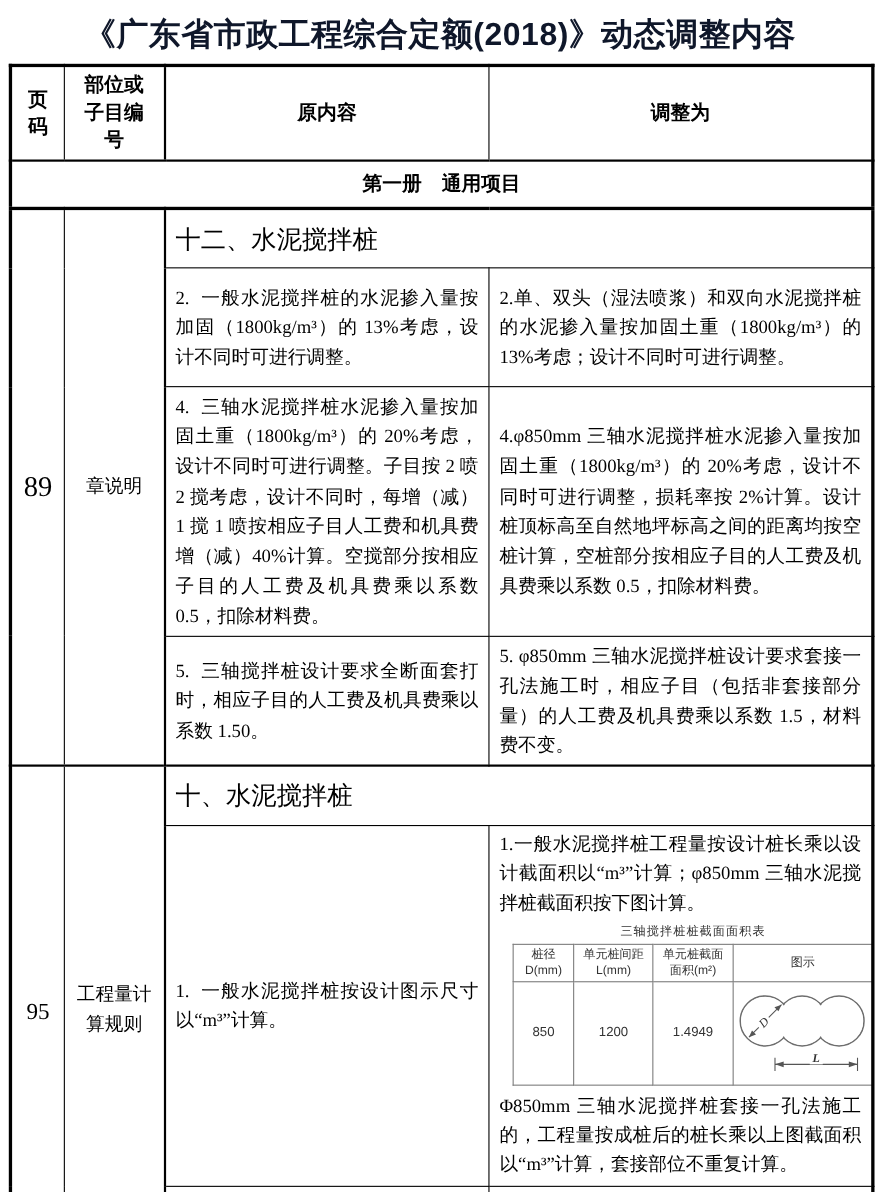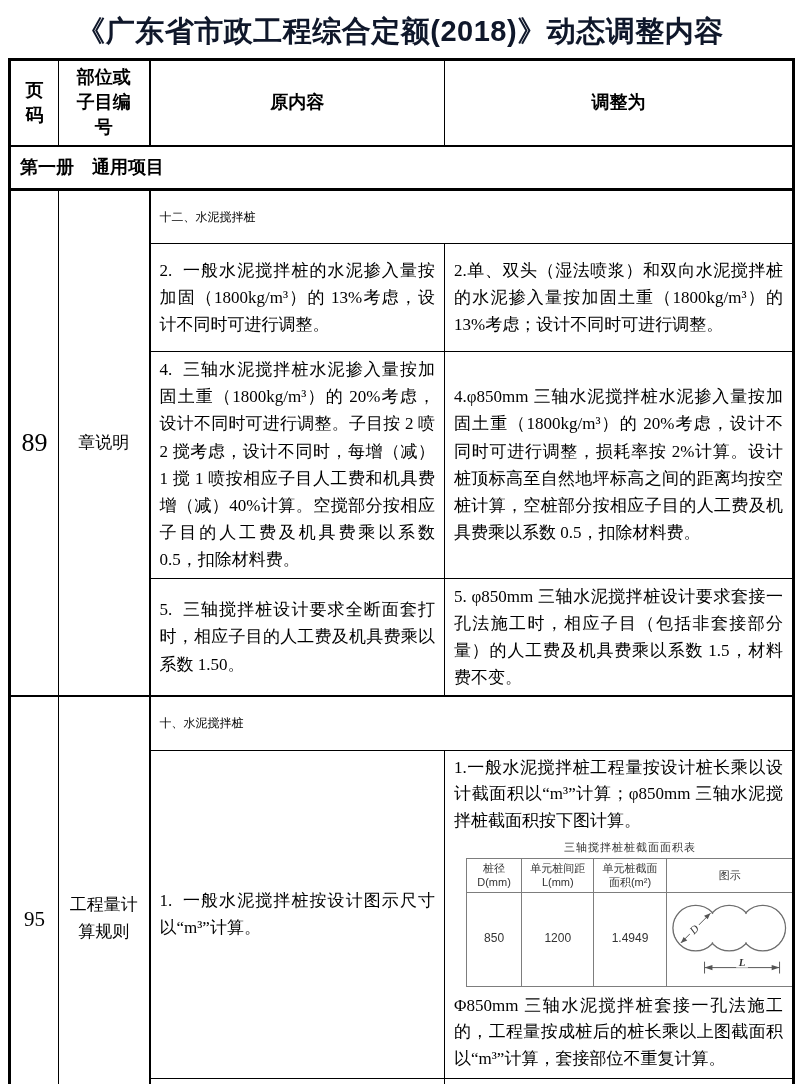--- a/index.html
+++ b/index.html
@@ -19,28 +19,28 @@
     border:3px solid #000;
   }
   table.main col.c1{width:49px;} table.main col.c2{width:91px;}
   table.main col.c3{width:295px;} table.main col.c4{width:349px;}
   table.main td, table.main th { border:1.2px solid #000; padding:4px 9px; }
   th.hd {
     font-size:18px; font-weight:bold; text-align:center; vertical-align:middle;
     border-bottom-width:2px !important; line-height:1.4;
   }
   .section-cell {
-    text-align:left; font-weight:bold; font-size:18px; height:44px;
+    text-align:center; font-weight:bold; font-size:18px; height:44px;
     vertical-align:middle; border-top-width:2px !important; border-bottom-width:3px !important;
   }
   .pagecol { text-align:center; vertical-align:middle; font-size:26px; font-family:"Liberation Serif","DejaVu Serif",serif; }
   .partcol { text-align:center; vertical-align:middle; font-size:17px; line-height:1.6;font-family:Liberation Mono, monospace; }
   .bl2 { border-left-width:2.4px !important; }
   .bt3 { border-top-width:2.6px !important; }
-  .subhead { font-size:12px; vertical-align:middle; padding-left:13px;font-family:Liberation Serif, serif; }
+  .subhead { font-size:23px; vertical-align:middle; padding-left:13px;font-family:Liberation Serif, serif; }
   .txt {
     font-size:17px; line-height:1.6; text-align:justify; vertical-align:middle;
   }
   .txt-top { vertical-align:top; padding-top:5px;margin-left:45px; }
   .para { margin:0 0 2px 0; font-size:17px; line-height:1.56; text-align:justify; }
   .r-h1{height:54px;} .r-h2{height:44px;} .r-h3{height:54px;}
   .r-h4{height:108px;} .r-h5{height:217px;} .r-h6{height:111px;}
   .r-h7{height:54px;} .r-h8{height:316px;} .r-h9{height:58px;}
 
   

